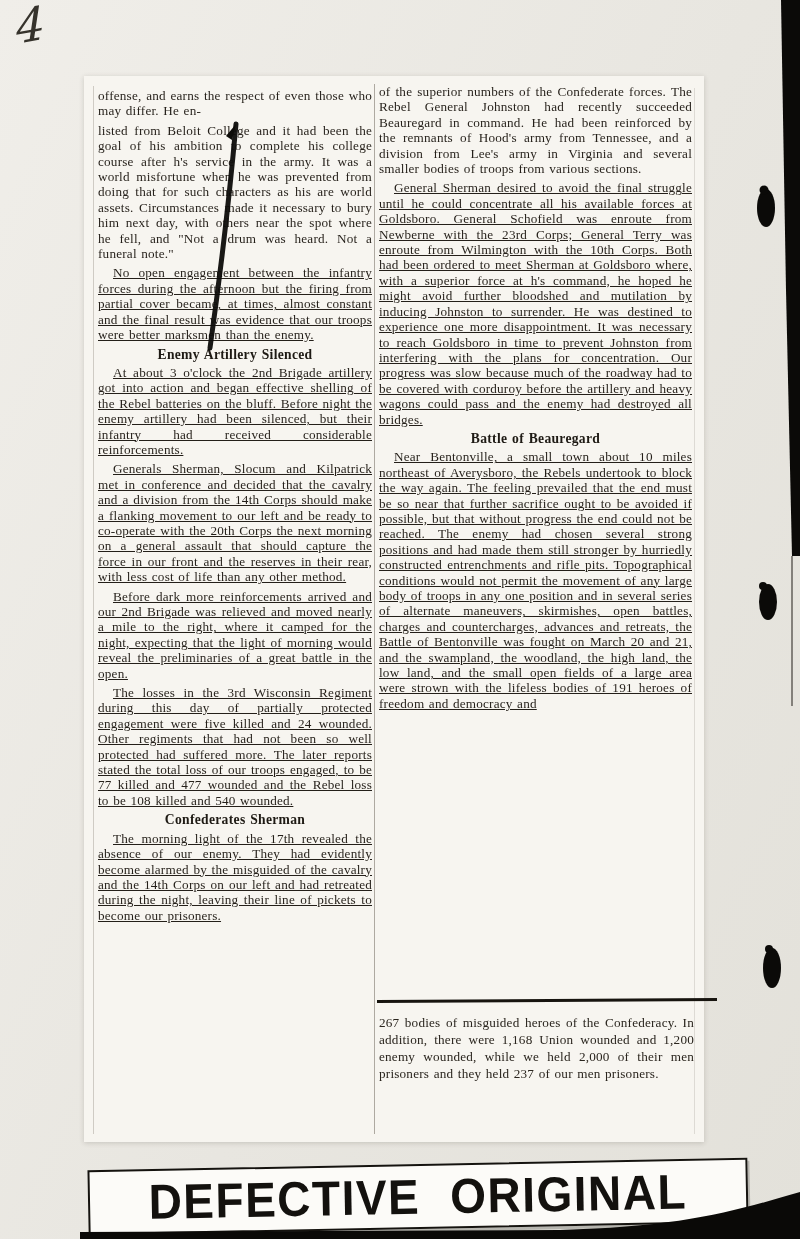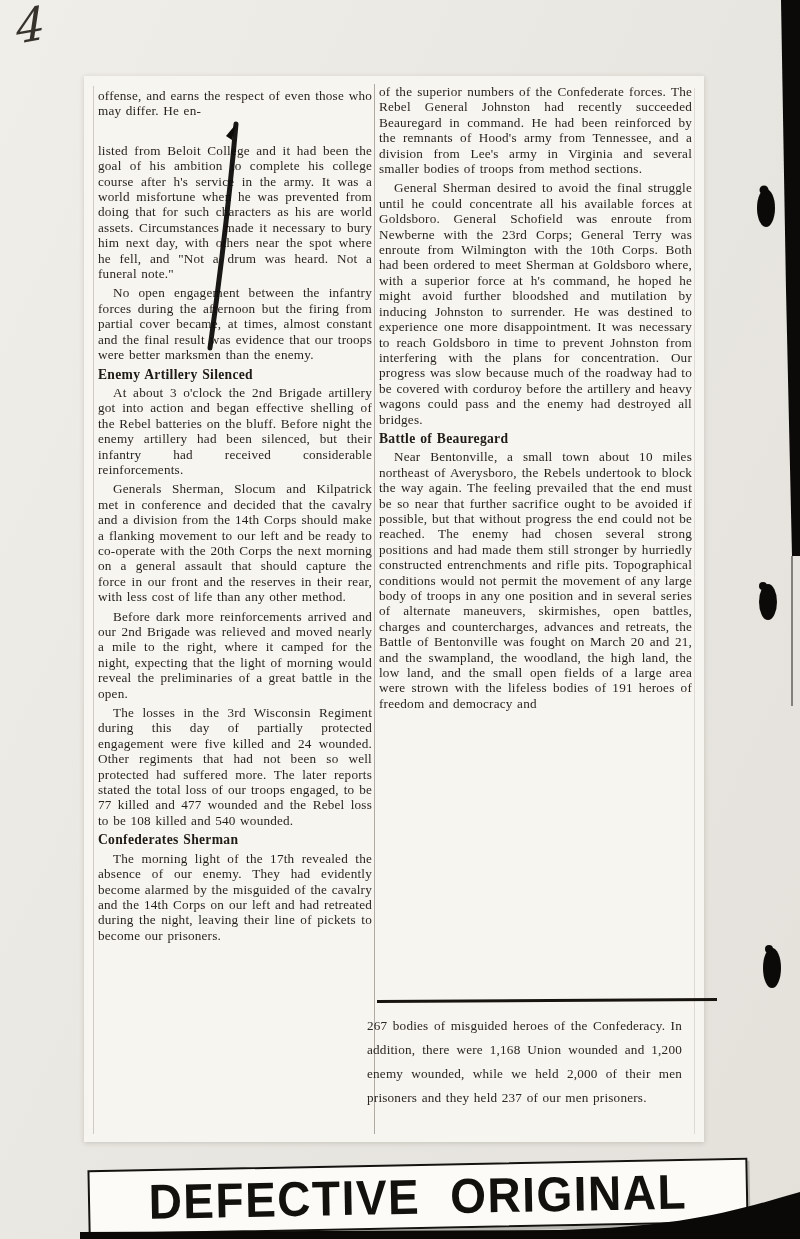--- a/index.html
+++ b/index.html
@@ -37,33 +37,33 @@
   #rule-right{left:694px;top:88px;height:1046px;opacity:.35;}
   .column{
     position:absolute;z-index:3;
     font-size:13.2px;line-height:15.4px;
     letter-spacing:.2px;word-spacing:1px;
     text-align:justify;color:#241f19;
   }
   #left-col{left:98px;top:88px;width:274px;}
   #right-col{left:379px;top:84px;width:313px;}
   .para{margin:0 0 4px 0;}
-  .para.indent{text-indent:15px;}
-  #left-col p:first-child{margin-bottom:24px;}
+  .para.indent{text-indent:15px;text-decoration:underline;}
+  #left-col p:first-child{margin-bottom:4px;}
   .headline{
-    font-size:13.6px;font-weight:700;
+    font-size:13.6px;font-weight:700;text-align:center;
     margin:3px 0 3px 0;letter-spacing:.3px;color:#1e1a14;
   }
   .separator-rule{
     position:absolute;left:377px;top:999px;width:340px;height:3px;
     background:#17140f;transform:rotate(-.35deg);z-index:4;
   }
   #footnote{
-    position:absolute;left:367px;top:1014px;width:315px;z-index:3;
-    font-size:13.2px;line-height:24px;letter-spacing:.2px;word-spacing:1px;
+    position:absolute;left:379px;top:1014px;width:315px;z-index:3;
+    font-size:13.2px;line-height:17px;letter-spacing:.2px;word-spacing:1px;
     text-align:justify;color:#2a251e;
   }
   .stamp{
     position:absolute;left:88px;top:1164px;width:656px;height:61px;
     background:#fcfbf8;border:2px solid #15130f;
     transform:rotate(-1.1deg);
     display:flex;align-items:center;justify-content:center;
     box-shadow:2px 3px 0 rgba(20,18,14,.22);
     z-index:5;
   }
@@ -94,21 +94,21 @@
       <h3 class="headline">Enemy Artillery Silenced</h3>
       <p class="para indent">At about 3 o'clock the 2nd Brigade artillery got into action and began effective shelling of the Rebel batteries on the bluff.  Before night the enemy artillery had been silenced, but their infantry had received considerable reinforcements.</p>
       <p class="para indent">Generals Sherman, Slocum and Kilpatrick met in conference and decided that the cavalry and a division from the 14th Corps should make a flanking movement to our left and be ready to co-operate with the 20th Corps the next morning on a general assault that should capture the force in our front and the reserves in their rear, with less cost of life than any other method.</p>
       <p class="para indent">Before dark more reinforcements arrived and our 2nd Brigade was relieved and moved nearly a mile to the right, where it camped for the night, expecting that the light of morning would reveal the preliminaries of a great battle in the open.</p>
       <p class="para indent">The losses in the 3rd Wisconsin Regiment during this day of partially protected engagement were five killed and 24 wounded.  Other regiments that had not been so well protected had suffered more.  The later reports stated the total loss of our troops engaged, to be 77 killed and 477 wounded and the Rebel loss to be 108 killed and 540 wounded.</p>
       <h3 class="headline">Confederates Sherman</h3>
       <p class="para indent">The morning light of the 17th revealed the absence of our enemy. They had evidently become alarmed by the misguided of the cavalry and the 14th Corps on our left and had retreated during the night, leaving their line of pickets to become our prisoners.</p>
     </div>
 
   <div class="column" id="right-col">
-      <p class="para">of the superior numbers of the Confederate forces.  The Rebel General Johnston had recently succeeded Beauregard in command.  He had been reinforced by the remnants of Hood's army from Tennessee, and a division from Lee's army in Virginia and several smaller bodies of troops from method sections.</p>
+      <p class="para">of the superior numbers of the Confederate forces.  The Rebel General Johnston had recently succeeded Beauregard in command.  He had been reinforced by the remnants of Hood's army from Tennessee, and a division from Lee's army in Virginia and several smaller bodies of troops from various sections.</p>
       <p class="para indent">General Sherman desired to avoid the final struggle until he could concentrate all his available forces at Goldsboro.  General Schofield was enroute from Newberne with the 23rd Corps; General Terry was enroute from Wilmington with the 10th Corps.  Both had been ordered to meet Sherman at Goldsboro where, with a superior force at h's command, he hoped he might avoid further bloodshed and mutilation by inducing Johnston to surrender.  He was destined to experience one more disappointment.  It was necessary to reach Goldsboro in time to prevent Johnston from interfering with the plans for concentration.  Our progress was slow because much of the roadway had to be covered with corduroy before the artillery and heavy wagons could pass and the enemy had destroyed all bridges.</p>
       <h3 class="headline">Battle of Beauregard</h3>
       <p class="para indent">Near Bentonville, a small town about 10 miles northeast of Averysboro, the Rebels undertook to block the way again. The feeling prevailed that the end must be so near that further sacrifice ought to be avoided if possible, but that without progress the end could not be reached. The enemy had chosen several strong positions and had made them still stronger by hurriedly constructed entrenchments and rifle pits.  Topographical conditions would not permit the movement of any large body of troops in any one position and in several series of alternate maneuvers, skirmishes, open battles, charges and countercharges, advances and retreats, the Battle of Bentonville was fought on March 20 and 21, and the swampland, the woodland, the high land, the low land, and the small open fields of a large area were strown with the lifeless bodies of 191 heroes of freedom and democracy and</p>
     </div>
 
   <div class="separator-rule"></div>
 
   <div id="footnote">267 bodies of misguided heroes of the Confederacy.  In addition, there were 1,168 Union wounded and 1,200 enemy wounded, while we held 2,000 of their men prisoners and they held 237 of our men prisoners.</div>
 
   <div class="stamp">

